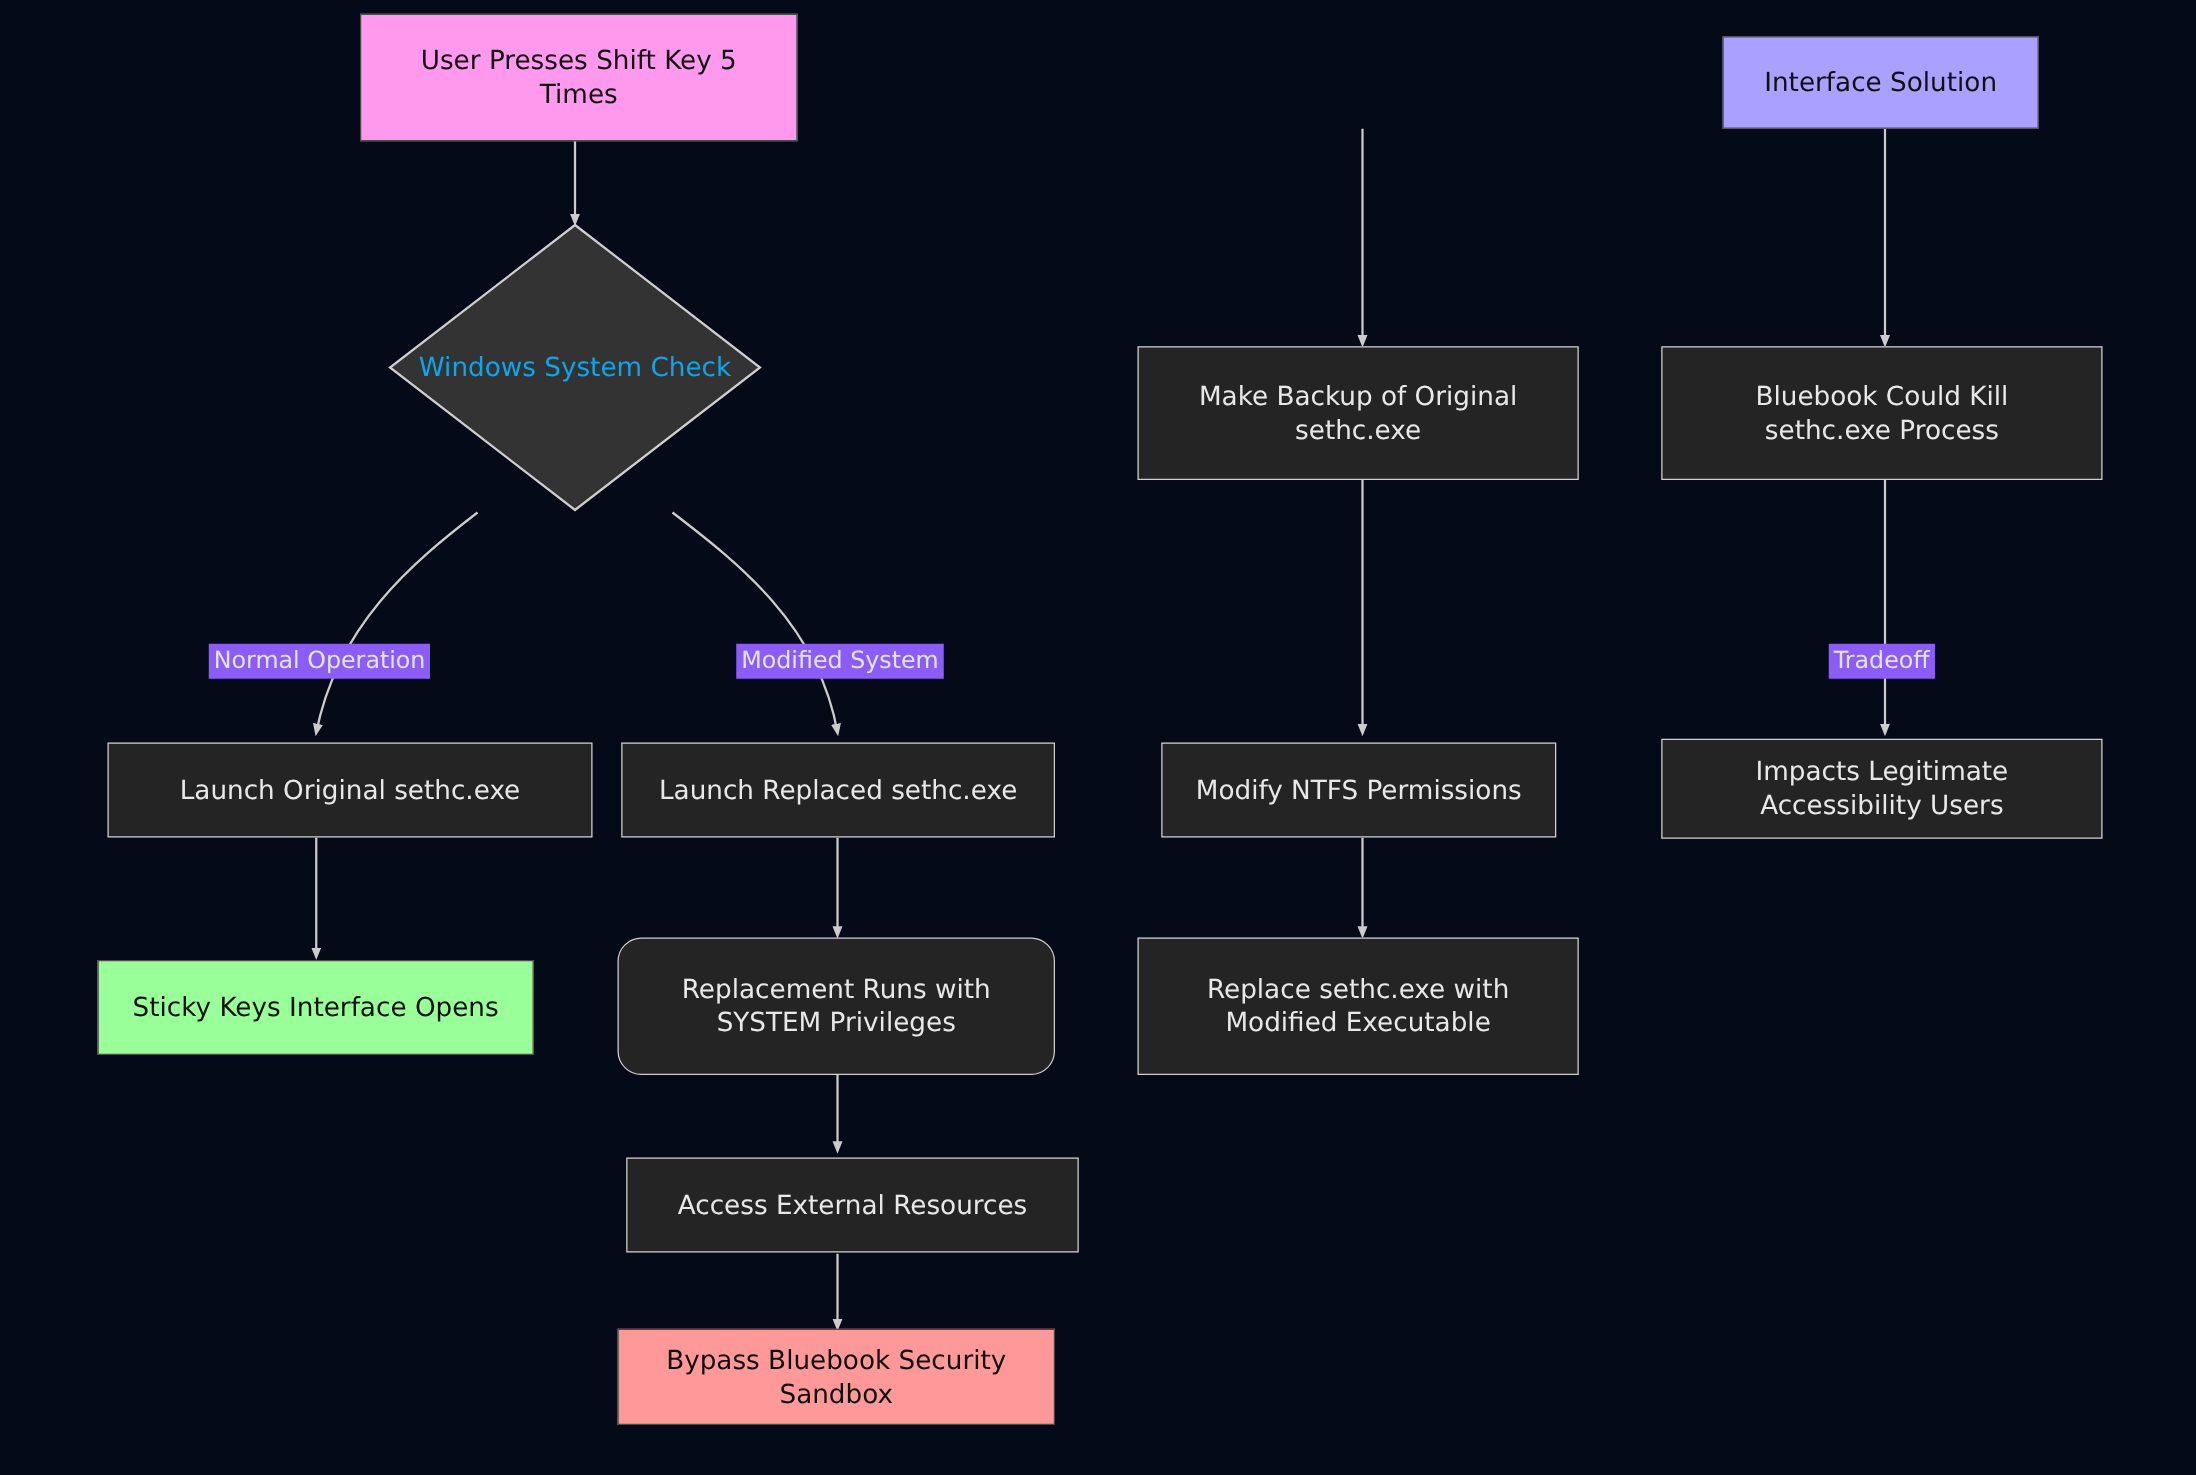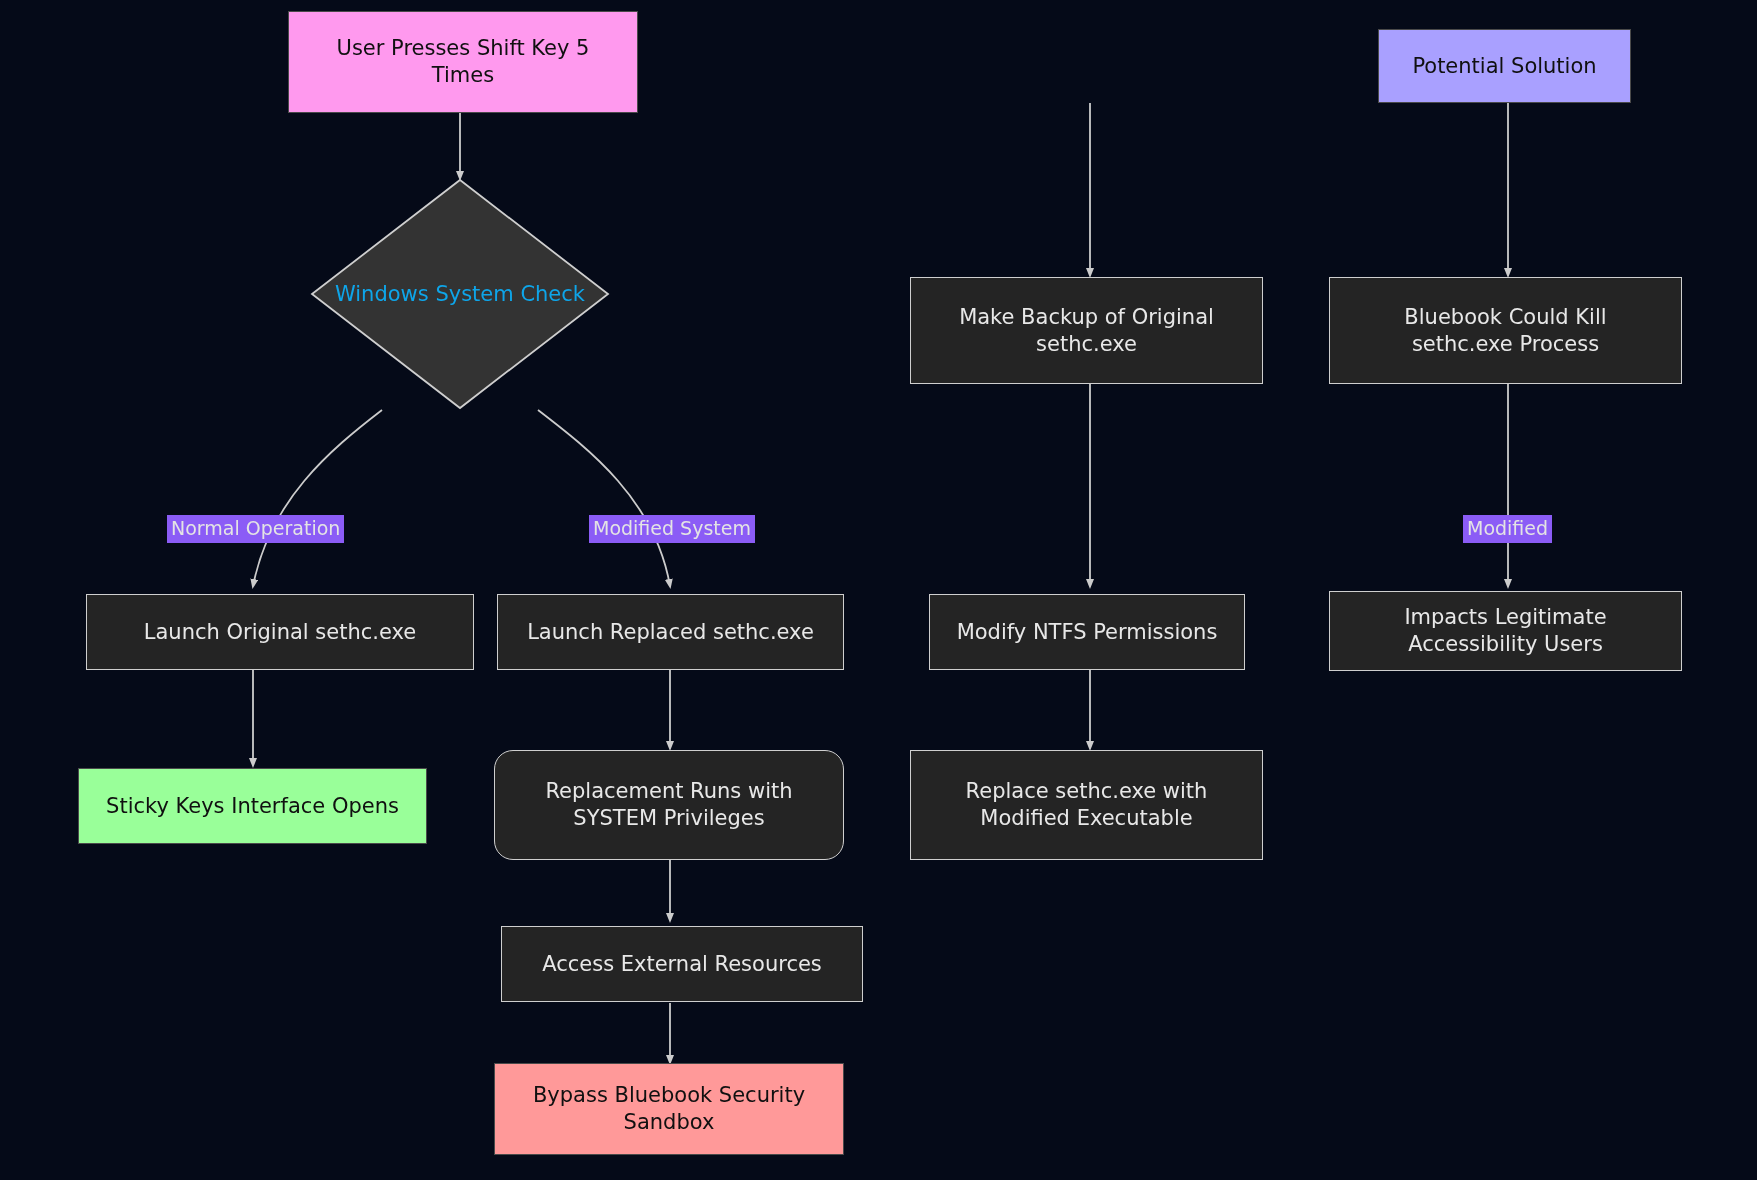--- a/index.html
+++ b/index.html
@@ -129,35 +129,35 @@
 
   <div class="edge-label" style="left:589px; top:515px;">Modified System</div>
 
   <div class="node" style="left:497px; top:594px; width:347px; height:76px;">Launch Replaced sethc.exe</div>
 
   <div class="node" style="left:494px; top:750px; width:350px; height:110px;border-radius:19px;">Replacement Runs with
 SYSTEM Privileges</div>
 
   <div class="node" style="left:501px; top:926px; width:362px; height:76px;">Access External Resources</div>
 
-  <div class="node fill-red" style="left:494px; top:1063px; width:350px; height:92px;">Bypass Bluebook Security
+  <div class="node fill-red" style="left:494px; top:1063px; width:350px; height:77px;">Bypass Bluebook Security
 Sandbox</div>
 
 
   <div class="node" style="left:910px; top:277px; width:353px; height:107px;">Make Backup of Original
 sethc.exe</div>
 
   <div class="node" style="left:929px; top:594px; width:316px; height:76px;">Modify NTFS Permissions</div>
 
   <div class="node" style="left:910px; top:750px; width:353px; height:110px;">Replace sethc.exe with
 Modified Executable</div>
 
-  <div class="node fill-purple" style="left:1378px; top:29px; width:253px; height:74px;">Potential Solution</div>
+  <div class="node fill-purple" style="left:1378px; top:29px; width:253px; height:74px;">Interface Solution</div>
 
   <div class="node" style="left:1329px; top:277px; width:353px; height:107px;">Bluebook Could Kill
 sethc.exe Process</div>
 
-  <div class="edge-label" style="left:1463px; top:515px;">Modified</div>
+  <div class="edge-label" style="left:1463px; top:515px;">Tradeoff</div>
 
   <div class="node" style="left:1329px; top:591px; width:353px; height:80px;">Impacts Legitimate
 Accessibility Users</div>
 
 </div>
 
 </body></html>

